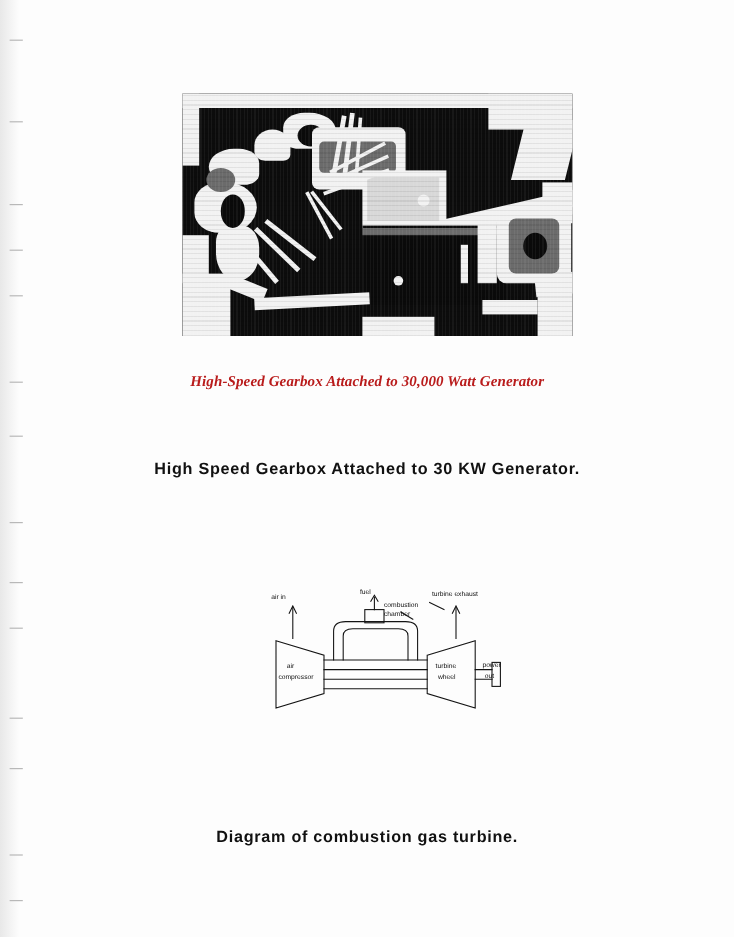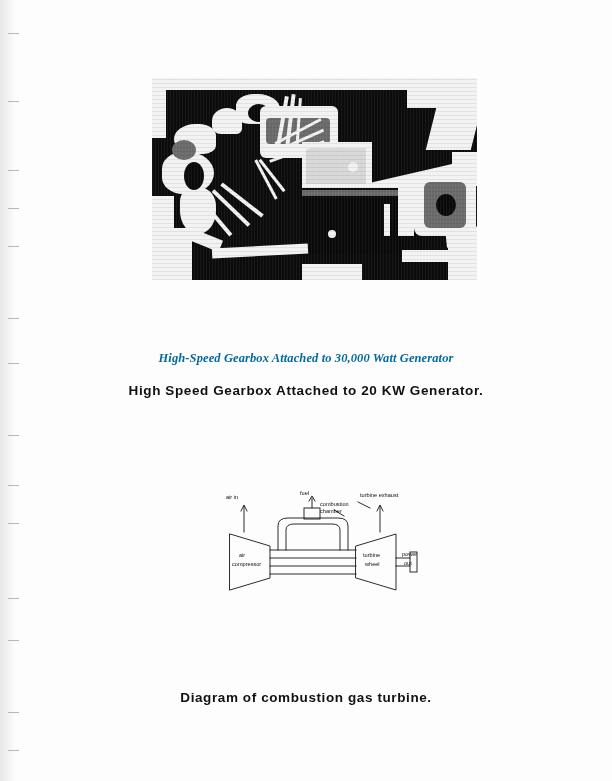--- a/index.html
+++ b/index.html
@@ -67,23 +67,22 @@
   .caption-italic {
     position: absolute;
     left: 0;
     top: 311px;
     width: 612px;
     text-align: center;
     font-family: "Liberation Serif", serif;
     font-style: italic;
     font-weight: bold;
     font-size: 12.5px;
-    color: #0369a1;
+    color: #b91c1c;
     letter-spacing: 0.1px;
-    margin-top: 40px;
   }
   .caption-bold {
     position: absolute;
     left: 0;
     top: 383px;
     width: 612px;
     text-align: center;
     font-family: "Liberation Sans", sans-serif;
     font-weight: bold;
     font-size: 13.5px;
@@ -196,21 +195,21 @@
 
     <div class="ph" style="left:196px; top:84px; width:10px; height:10px; border-radius:50%;"></div>
     <div class="ph" style="left:232px; top:126px; width:6px; height:32px;"></div>
     <div class="ph" style="left:176px; top:152px; width:8px; height:8px; border-radius:50%;"></div>
 
     <div class="photo-grain"></div>
   </div>
 
   <div class="caption-italic">High-Speed Gearbox Attached to 30,000 Watt Generator</div>
 
-  <div class="caption-bold">High Speed Gearbox Attached to 20 KW Generator.</div>
+  <div class="caption-bold">High Speed Gearbox Attached to 30 KW Generator.</div>
 
   <div class="diagram-wrap">
     <svg width="220" height="130" viewBox="0 0 220 130" xmlns="http://www.w3.org/2000/svg">
       <g fill="none" stroke="#141414" stroke-width="0.9" stroke-linecap="square">
 
         <path d="M22,48 L62,60 L62,92 L22,104 Z"></path>
 
         <path d="M148,60 L188,48 L188,104 L148,92 Z"></path>
 
         <line x1="62" y1="64" x2="148" y2="64"></line>

